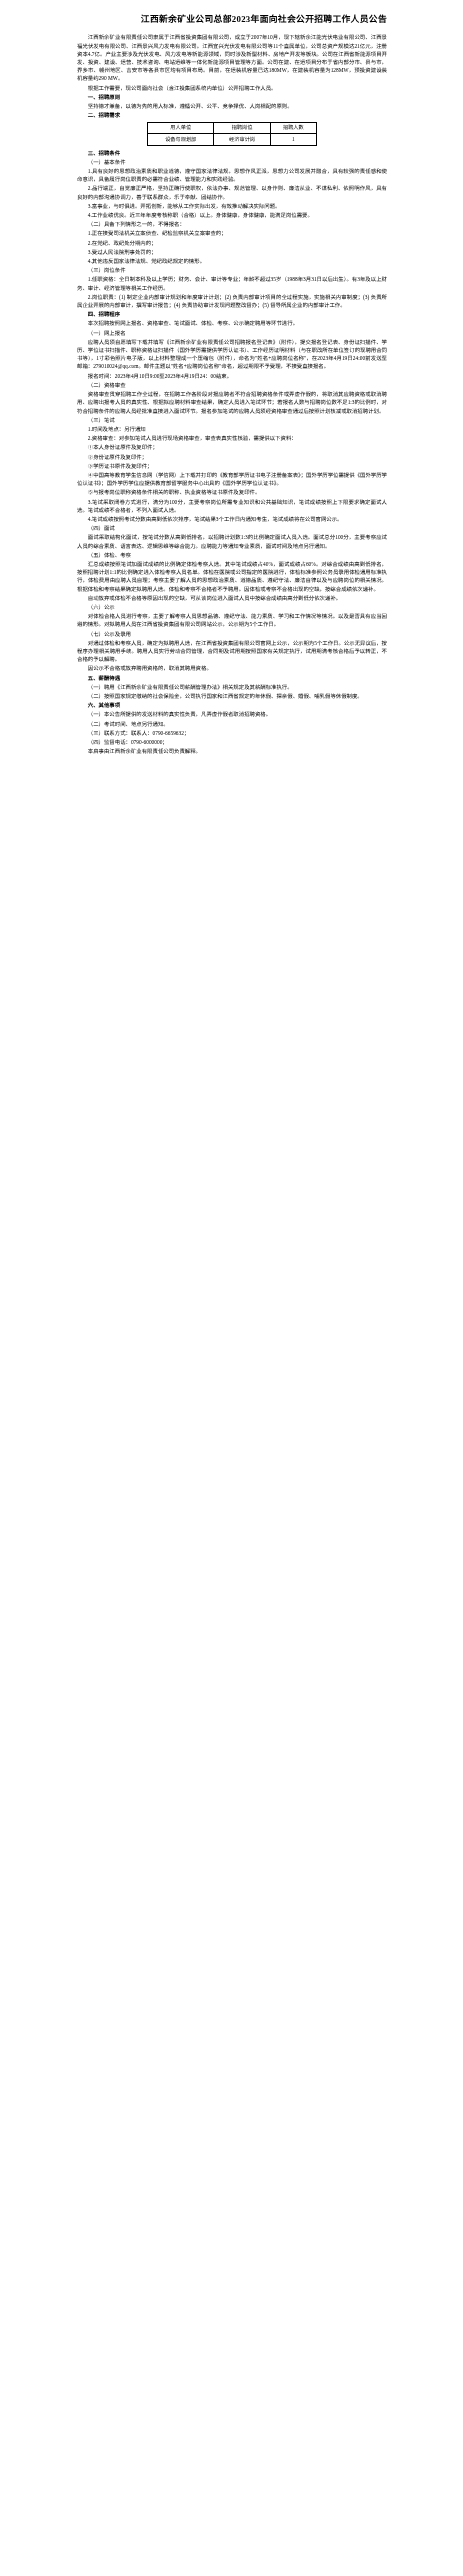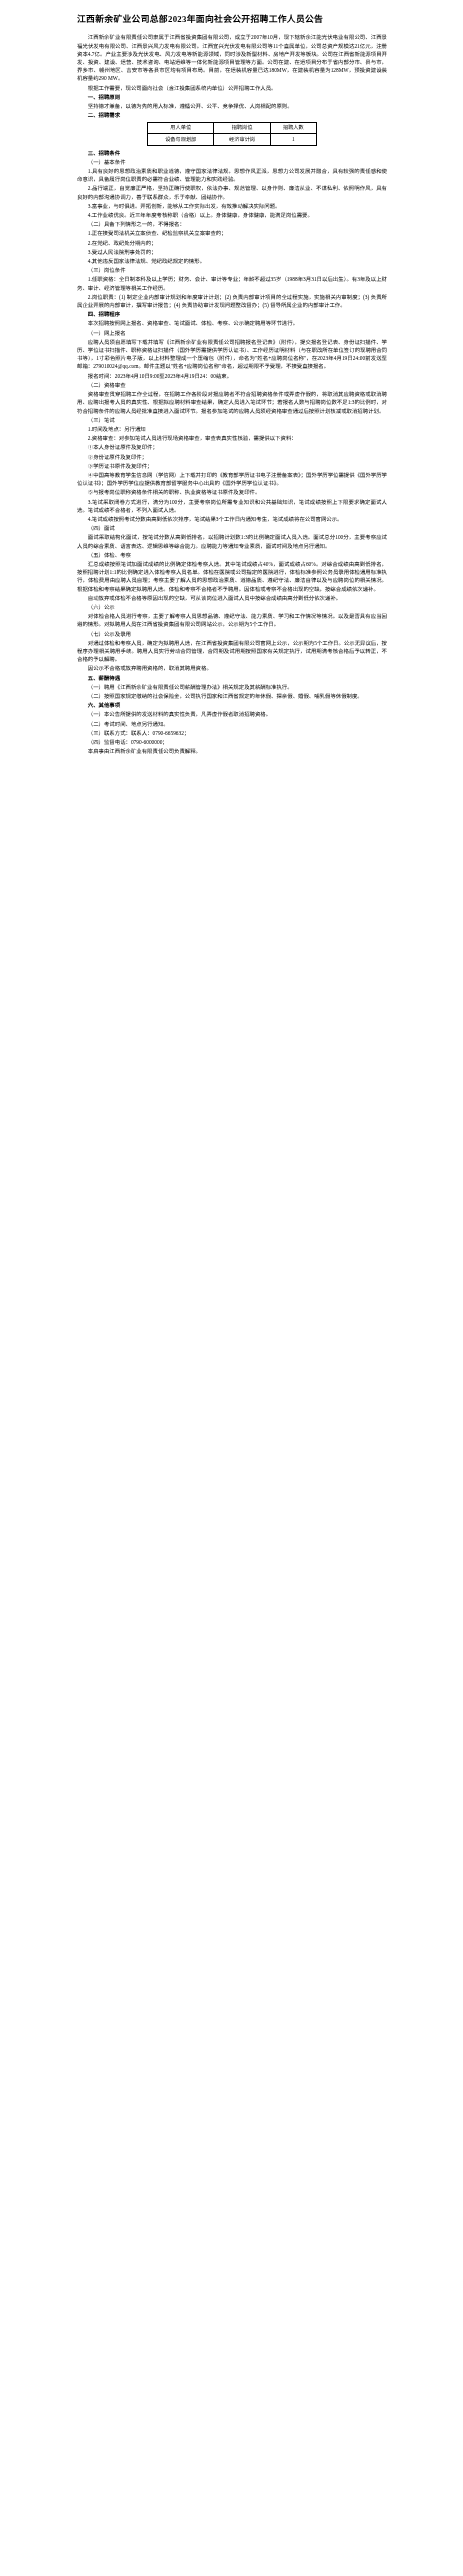--- a/index.html
+++ b/index.html
@@ -17,21 +17,21 @@
     width: 464px;
     box-sizing: border-box;
     padding: 13.4px 77px 20.6px 77px;
     background: #fff;
   }
   .doc-title {
     font-family: "Liberation Serif", "DejaVu Serif", serif;
     font-size: 8.8px;
     font-weight: bold;
     line-height: 1.45;
-    text-align: left;
+    text-align: right;
     margin: 0 0 7.2px 0;
     letter-spacing: 0.3px;
   }
   p {
     margin: 0 0 1px 0;
     font-size: 5.4px;
     line-height: 1.52;
     text-align: justify;
     text-justify: inter-ideograph;
   }

